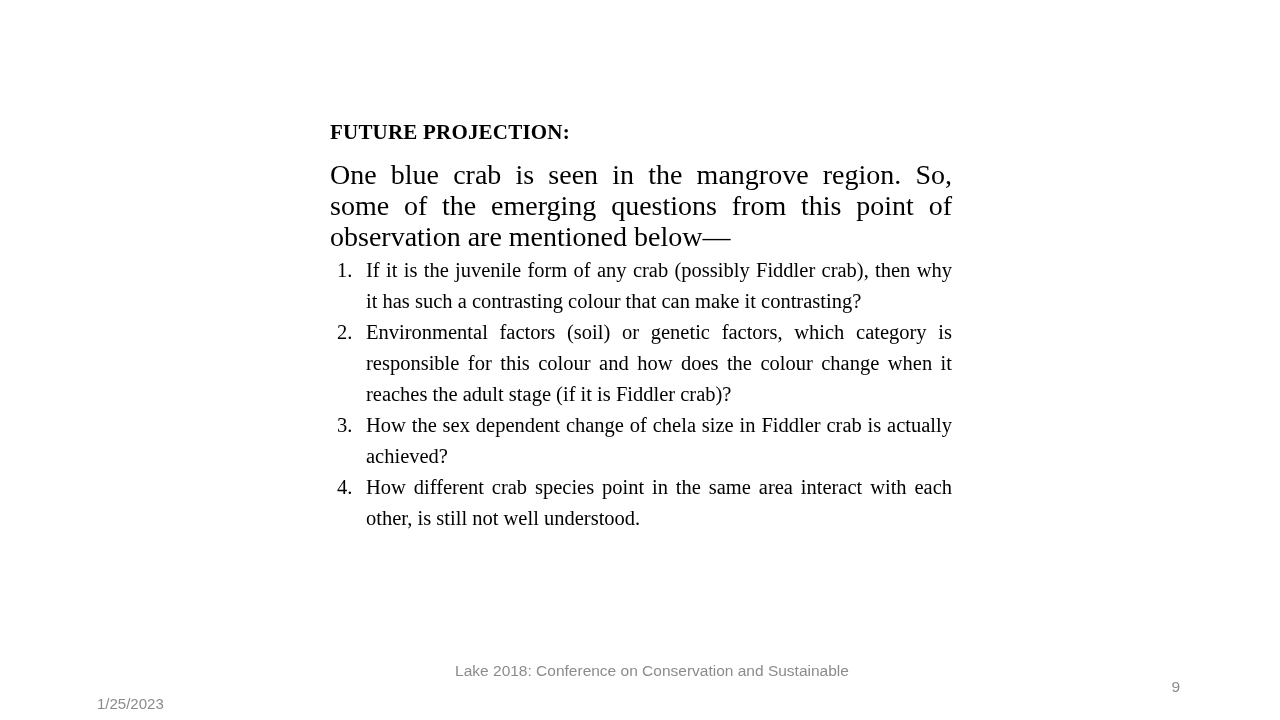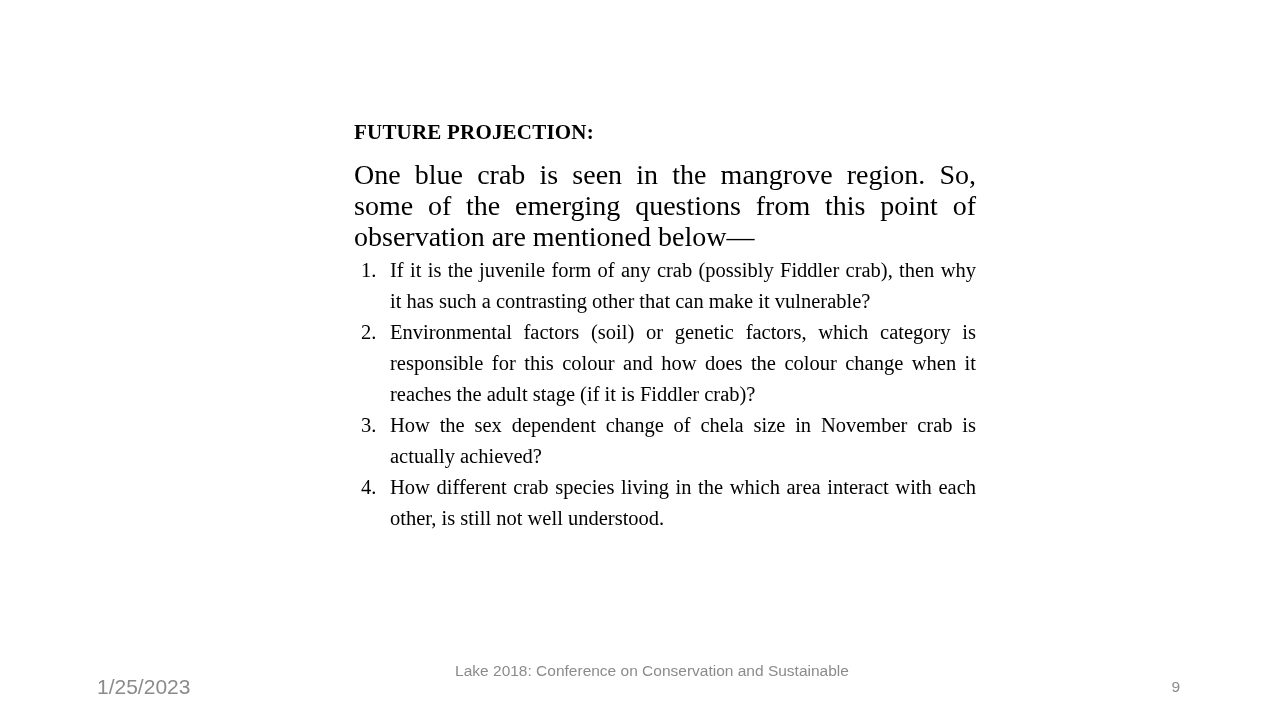--- a/index.html
+++ b/index.html
@@ -54,23 +54,23 @@
     padding-left: 7px;
     text-align: left;
   }
   .li-text {
     flex: 1 1 auto;
     text-align: justify;
   }
   .footer-date {
     position: absolute;
     left: 97px;
-    top: 677px;
+    top: 694px;
     font-family: "Liberation Sans", sans-serif;
-    font-size: 21px;
+    font-size: 15px;
     line-height: 20px;
   }
   .footer-conference {
     position: absolute;
     left: 0;
     top: 661px;
     width: 1280px;
     text-align: center;
     font-family: "Liberation Sans", sans-serif;
     font-size: 15.5px;
@@ -84,41 +84,41 @@
     font-size: 15.5px;
     line-height: 20px;
     text-align: right;
   }
 </style>
 </head>
 <body>
 
 <div class="slide" style="background: rgb(255, 255, 255);">
 
-  <div class="content" style="color: rgb(0, 0, 0); margin-left: 24px;">
+  <div class="content" style="color: rgb(0, 0, 0);">
     <h1 class="slide-title">FUTURE PROJECTION:</h1>
 
     <p class="intro">One blue crab is seen in the mangrove region. So, some of the emerging questions from this point of observation are mentioned below—</p>
 
     <ol class="question-list">
       <li>
         <span class="li-num">1.</span>
-        <span class="li-text">If it is the juvenile form of any crab (possibly Fiddler crab), then why it has such a contrasting other that can make it vulnerable?</span>
+        <span class="li-text">If it is the juvenile form of any crab (possibly Fiddler crab), then why it has such a contrasting colour that can make it contrasting?</span>
       </li>
       <li>
         <span class="li-num">2.</span>
         <span class="li-text">Environmental factors (soil) or genetic factors, which category is responsible for this colour and how does the colour change when it reaches the adult stage (if it is Fiddler crab)?</span>
       </li>
       <li>
         <span class="li-num">3.</span>
-        <span class="li-text">How the sex dependent change of chela size in November crab is actually achieved?</span>
+        <span class="li-text">How the sex dependent change of chela size in Fiddler crab is actually achieved?</span>
       </li>
       <li>
         <span class="li-num">4.</span>
-        <span class="li-text">How different crab species living in the which area interact with each other, is still not well understood.</span>
+        <span class="li-text">How different crab species point in the same area interact with each other, is still not well understood.</span>
       </li>
     </ol>
   </div>
 
   <div class="footer-date" style="color: rgb(139, 139, 139);">1/25/2023</div>
 
   <div class="footer-conference" style="color: rgb(139, 139, 139); padding-left: 12px;">
     <div>Lake 2018: Conference on Conservation and Sustainable</div>
   </div>
 

